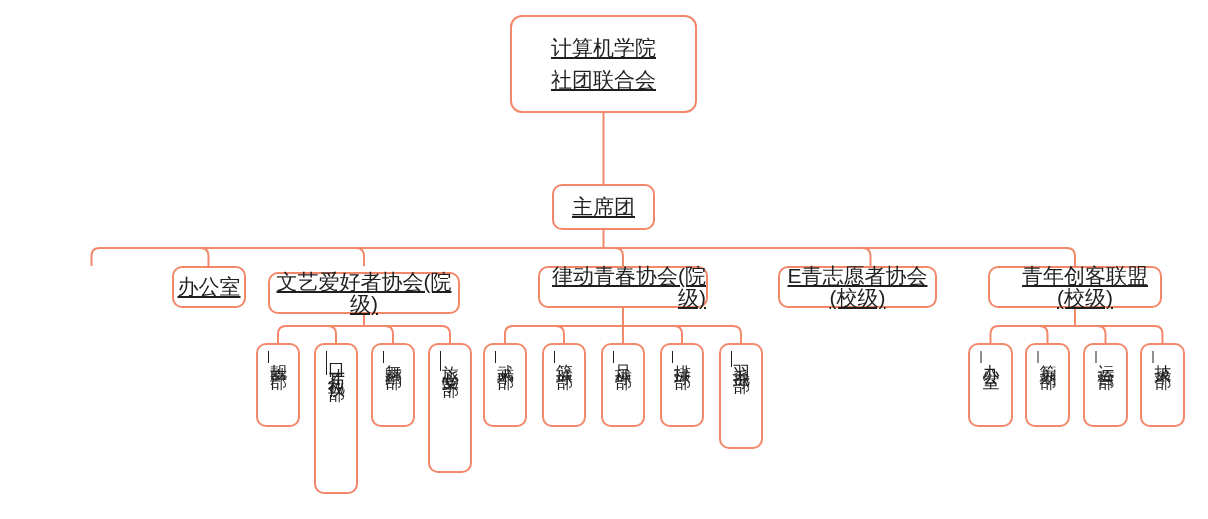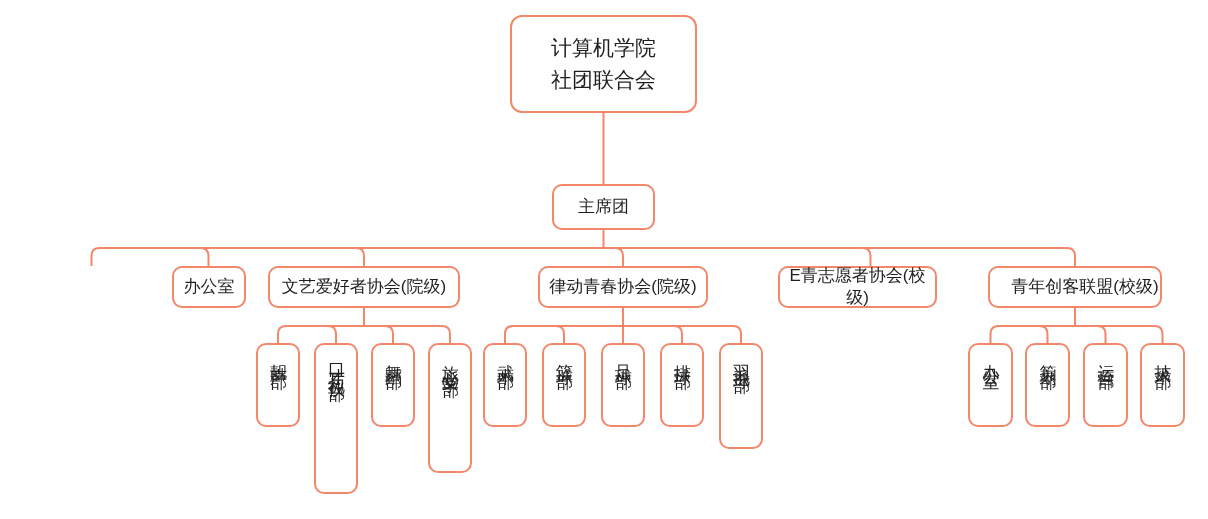--- a/index.html
+++ b/index.html
@@ -17,23 +17,24 @@
   }
   .canvas{position:absolute;inset:0;}
   svg.connectors{position:absolute;left:0;top:0;color:var(--line);}
   .node{
     position:absolute;box-sizing:border-box;
     background:var(--box-bg);
     border:2px solid var(--line);
     border-radius:10px;
     display:flex;align-items:center;justify-content:center;
     color:var(--text);
+    text-decoration:underline;
   }
   .node-h{
-    font-size:17px;line-height:22px;text-align:center;white-space:pre-line;
+    font-size:21px;line-height:22px;text-align:center;white-space:pre-line;
   }
   .node-root{
     font-size:21px;line-height:32px;border-radius:12px;
   }
   .node-v{
     writing-mode:vertical-rl;text-orientation:upright;
     font-size:17px;letter-spacing:4px;line-height:40px;
     padding-top:6px;
     justify-content:flex-start;
   }
@@ -71,22 +72,22 @@
     <path d="M1039.5 326 Q1047.5 326 1047.5 334 V343
              M1097.5 326 Q1105.5 326 1105.5 334 V343"></path>
   </svg>
 
   <div class="node node-h node-root" style="left:510px;top:15px;width:187px;height:98px;">计算机学院
 社团联合会</div>
 
   <div class="node node-h" style="left:552px;top:184px;width:103px;height:46px;">主席团</div>
 
   <div class="node node-h" style="left:172px;top:266px;width:74px;height:42px;">办公室</div>
-  <div class="node node-h" style="left:268px;top:266px;width:192px;height:42px;">文艺爱好者协会(院级)</div>
-  <div class="node node-h" style="left:538px;top:266px;width:170px;height:42px;">律动青春协会(院级)</div>
+  <div class="node node-h" style="left:268px;top:272px;width:192px;height:42px;">文艺爱好者协会(院级)</div>
+  <div class="node node-h" style="left:538px;top:266px;width:170px;height:42px;text-align:right;">律动青春协会(院级)</div>
   <div class="node node-h" style="left:778px;top:266px;width:159px;height:42px;">E青志愿者协会(校级)</div>
   <div class="node node-h" style="left:988px;top:266px;width:174px;height:42px;padding-left:20px;">青年创客联盟(校级)</div>
 
   <div class="node node-v" style="left:256px;top:343px;width:44px;height:84px;">靓声部</div>
   <div class="node node-v" style="left:314px;top:343px;width:44px;height:151px;">口才与礼仪部</div>
   <div class="node node-v" style="left:371px;top:343px;width:44px;height:84px;">舞蹈部</div>
   <div class="node node-v" style="left:428px;top:343px;width:44px;height:130px;">旅心文学部</div>
 
   <div class="node node-v" style="left:483px;top:343px;width:44px;height:84px;">武术部</div>
   <div class="node node-v" style="left:542px;top:343px;width:44px;height:84px;">篮球部</div>

